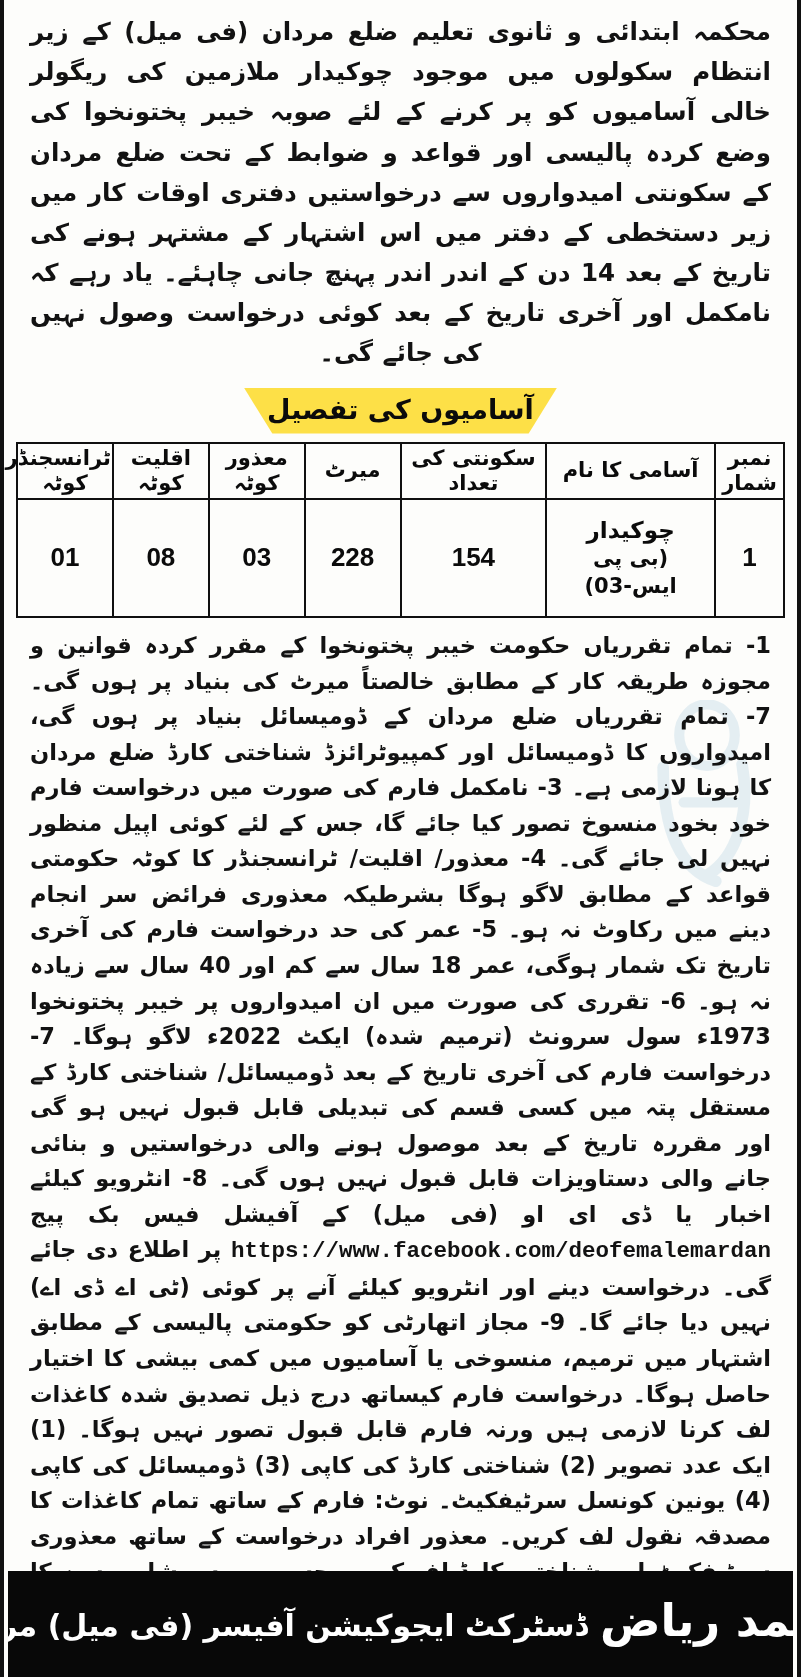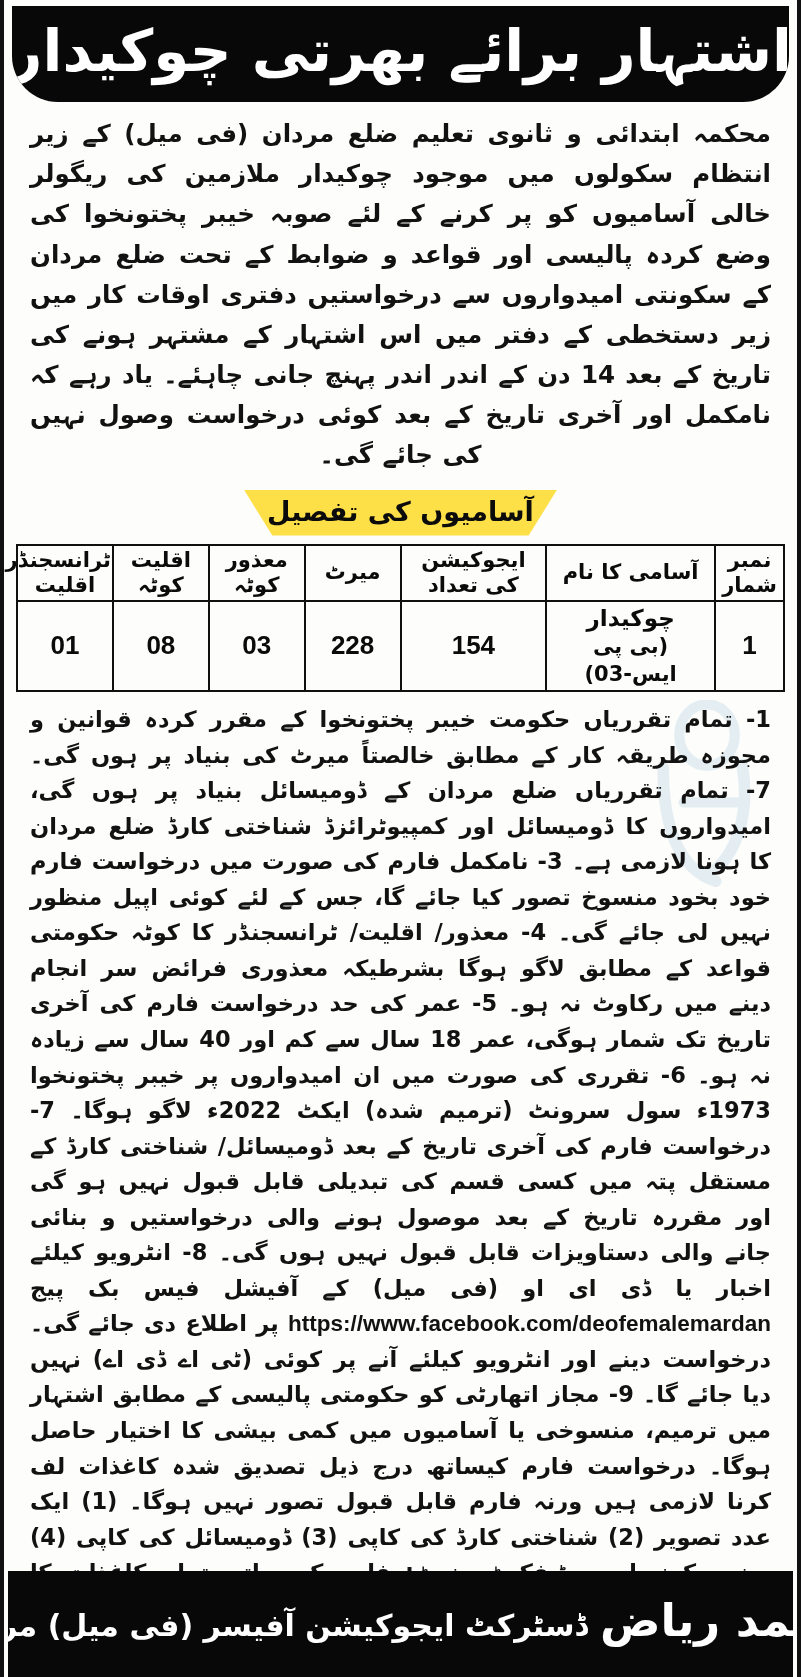--- a/index.html
+++ b/index.html
@@ -84,21 +84,21 @@
   }
   .para.conditions {
     font-size: 22.5px;
     line-height: 1.58;
     text-align-last: right;
   }
   .para .ltr {
     direction: ltr;
     unicode-bidi: embed;
     display: inline-block;
-    font-family: Liberation Sans, sans-serif;
+    font-family: Liberation Mono, monospace;
     font-weight: bold;
   }
 
   
   .section-banner {
     position: relative;
     z-index: 2;
     margin: 14px auto 8px auto;
     width: 356px;
     height: 46px;
@@ -143,21 +143,21 @@
     font-size: 21px;
     font-weight: bold;
     height: 50px;
     padding: 2px 1px;
     line-height: 1.15;
   }
   table.vac td {
     font-size: 26px;
     font-weight: bold;
     height: 84px;
-    padding: 2px;
+    padding: 16px;
     font-family: "Liberation Sans", sans-serif;
   }
   table.vac td.name-cell {
     font-family: "DejaVu Sans", sans-serif;
     font-size: 23px;
     line-height: 1.3;
   }
   table.vac td.name-cell .bps {
     display: block;
     font-size: 21px;
@@ -210,23 +210,20 @@
 
 <div class="page">
 
   <svg class="watermark" viewBox="0 0 100 130" aria-hidden="true">
     <ellipse cx="50" cy="24" rx="19" ry="21" fill="none" stroke="#6fa8c8" stroke-width="7"></ellipse>
     <path d="M20 46 C20 100, 38 118, 56 124" fill="none" stroke="#6fa8c8" stroke-width="8" stroke-linecap="round"></path>
     <path d="M74 44 C80 78, 70 108, 50 120" fill="none" stroke="#6fa8c8" stroke-width="8" stroke-linecap="round"></path>
     <path d="M34 70 L70 70" stroke="#6fa8c8" stroke-width="7" stroke-linecap="round"></path>
   </svg>
 
-  <div class="title-banner">
-    <div class="title-text">اشتہار برائے بھرتی چوکیدار</div>
-  </div>
 
   <div class="body-wrap">
     <p class="para intro">محکمہ ابتدائی و ثانوی تعلیم ضلع مردان (فی میل) کے زیر انتظام سکولوں میں موجود چوکیدار ملازمین کی ریگولر خالی آسامیوں کو پر کرنے کے لئے صوبہ خیبر پختونخوا کی وضع کردہ پالیسی اور قواعد و ضوابط کے تحت ضلع مردان کے سکونتی امیدواروں سے درخواستیں دفتری اوقات کار میں زیر دستخطی کے دفتر میں اس اشتہار کے مشتہر ہونے کی تاریخ کے بعد 14 دن کے اندر اندر پہنچ جانی چاہئے۔ یاد رہے کہ نامکمل اور آخری تاریخ کے بعد کوئی درخواست وصول نہیں کی جائے گی۔</p>
   </div>
 
   <div class="section-banner">
     <span class="banner-text">آسامیوں کی تفصیل</span>
   </div>
 
   <div class="table-wrap">
@@ -237,25 +234,25 @@
           <col class="c-tot">
           <col class="c-mer">
         <col class="c-dis">
           <col class="c-min">
           <col class="c-trn">
       </colgroup>
       <thead>
         <tr>
           <th>نمبر شمار</th>
           <th>آسامی کا نام</th>
-          <th>ایجوکیشن کی تعداد</th>
+          <th>سکونتی کی تعداد</th>
           <th>میرٹ</th>
           <th>معذور کوٹہ</th>
           <th>اقلیت کوٹہ</th>
-          <th>ٹرانسجنڈر اقلیت</th>
+          <th>ٹرانسجنڈر کوٹہ</th>
         </tr>
       </thead>
       <tbody>
         <tr>
           <td>1</td>
           <td class="name-cell">
             <span>چوکیدار</span>
             <span class="bps">(بی پی ایس-03)</span>
           </td>
           <td>154</td>

